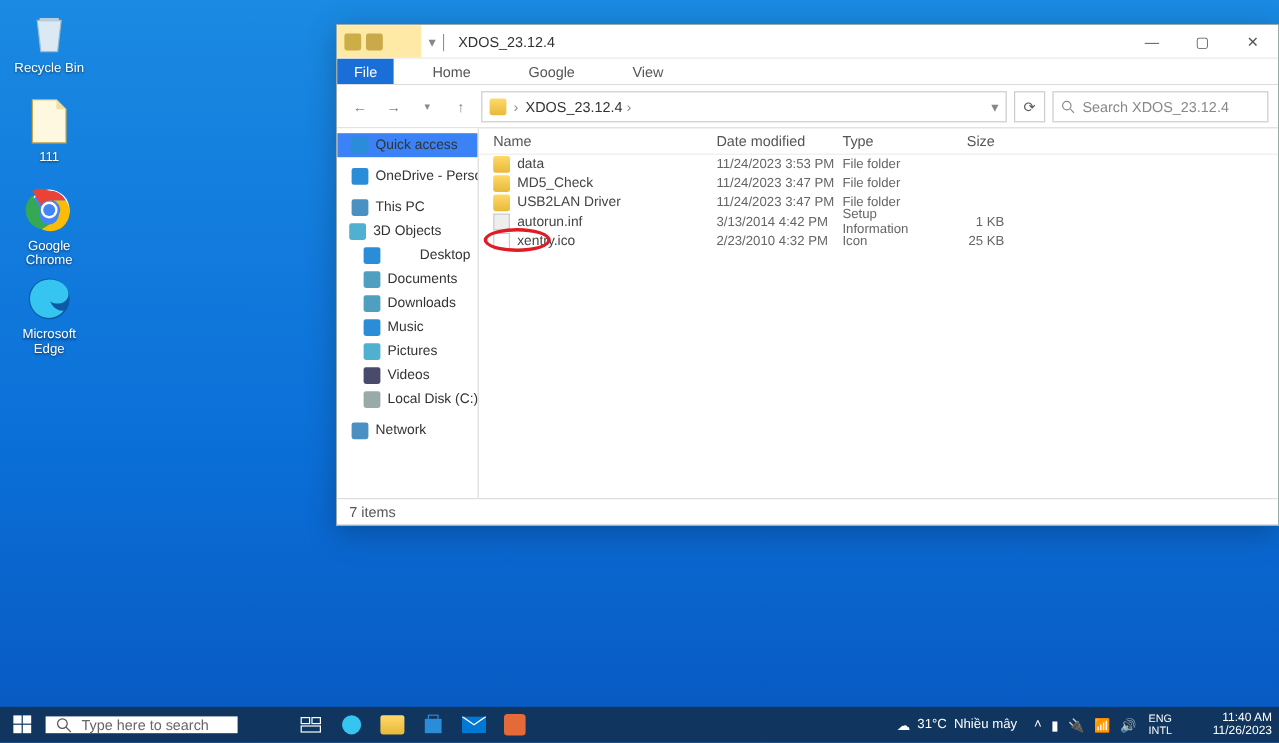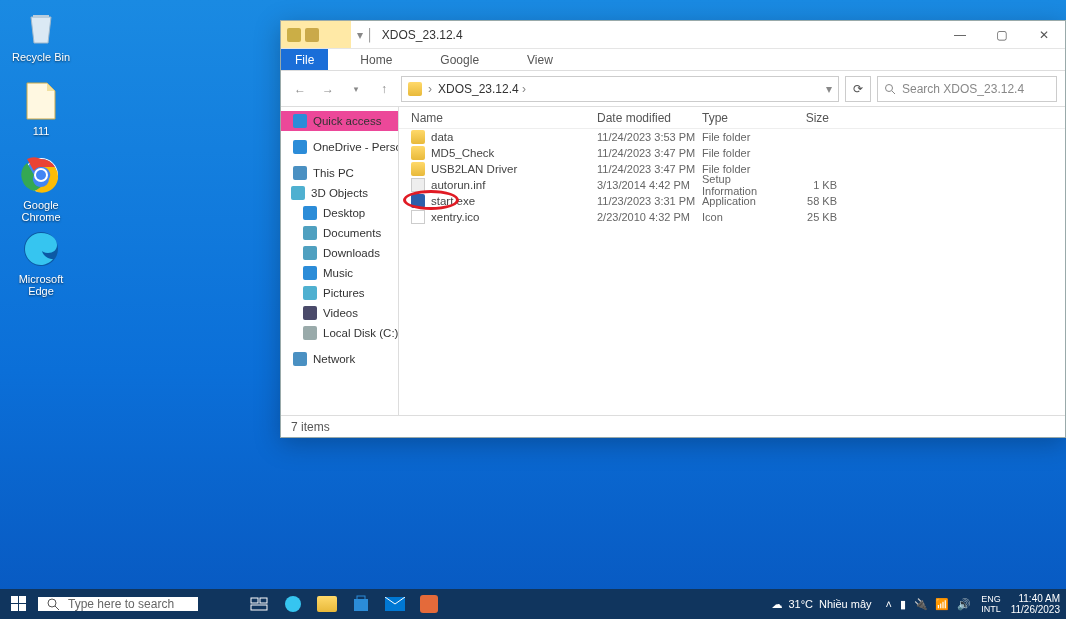--- a/index.html
+++ b/index.html
@@ -26,21 +26,21 @@
 .navrow { height: 36px; display: flex; align-items: center; gap: 6px; padding: 0 8px; border-bottom: 1px solid #ddd; font-size: 12px; background: #fff; }
 .navrow .navbtn { width: 22px; height: 22px; display: flex; align-items: center; justify-content: center; color: #888; border-radius: 3px; }
 .navrow .addr { flex: 1; height: 26px; border: 1px solid #ccc; display: flex; align-items: center; padding: 0 6px; gap: 6px; color: #333; }
 .navrow .addr .crumb::after { content: " ›"; color: #888; }
 .navrow .addr .crumb:last-child::after { content: " ›"; color: #888; }
 .navrow .refresh { width: 26px; height: 26px; border: 1px solid #ccc; display: flex; align-items: center; justify-content: center; color: #555; }
 .navrow .search { width: 180px; height: 26px; border: 1px solid #ccc; display: flex; align-items: center; padding: 0 6px; color: #888; gap: 6px; }
 .body { flex: 1; display: flex; min-height: 0; }
 .sidebar { width: 118px; border-right: 1px solid #ddd; padding: 4px 0; font-size: 12px; background: #fff; overflow: hidden; }
 .sidebar .si { display: flex; align-items: center; gap: 6px; padding: 3px 6px 3px 12px; color: #333; white-space: nowrap; font-size: 11.5px; }
-.sidebar .si.qa { background: #ec4899; }
+.sidebar .si.qa { background: #3b82f6; }
 .sidebar .si .ic { width: 14px; height: 14px; flex: 0 0 14px; display: inline-block; }
 .sidebar .sep { height: 6px; }
 .main { flex: 1; display: flex; flex-direction: column; font-size: 12px; color: #444; }
 .cols { display: flex; height: 22px; align-items: center; border-bottom: 1px solid #eee; color: #555; padding-left: 12px; font-size: 12px; }
 .cols > div { padding-right: 8px; }
 .cName { width: 186px; }
 .cDate { width: 105px; }
 .cType { width: 85px; }
 .cSize { width: 50px; text-align: right; }
 .rows { flex: 1; position: relative; }
@@ -56,21 +56,21 @@
 
 .taskbar { position: absolute; left: 0; right: 0; bottom: 0; height: 30px; background: #10355e; display: flex; align-items: center; color: #fff; font-size: 12px; }
 .taskbar .start { width: 38px; display: flex; align-items: center; justify-content: center; }
 .taskbar .search { width: 160px; background: #fff; display: flex; align-items: center; color: #666; gap: 8px; padding: 0 8px; }
 .taskbar .thumb { width: 44px; background: #1a4c7d; }
 .taskbar .tb { width: 34px; display: flex; align-items: center; justify-content: center; }
 .taskbar .spacer { flex: 1; }
 .taskbar .weather { display: flex; align-items: center; gap: 6px; padding: 0 8px; font-size: 11px; }
 .taskbar .tray { display: flex; align-items: center; gap: 8px; padding: 0 6px; font-size: 11px; }
 .taskbar .lang { display: flex; flex-direction: column; align-items: center; justify-content: center; font-size: 9px; line-height: 10px; padding: 0 4px; }
-.taskbar .clock { display: flex; flex-direction: column; align-items: flex-end; justify-content: center; font-size: 10px; line-height: 11px; padding: 0 6px; }
+.taskbar .clock { display: flex; flex-direction: column; align-items: flex-end; justify-content: center; font-size: 10px; line-height: 11px; padding: 0 6px; margin-left: 24px; }
 .folder-ic { background: linear-gradient(#ffd96a,#e8b93a); border-radius: 2px; }
 .file-ic { background: #eee; border: 1px solid #ccc; }
 .app-ic { background: #2b5fab; border-radius: 2px; }
 .ico-ic { background: #fff; border: 1px solid #ccc; }
 svg { display: block; }
 </style>
 </head>
 <body>
 
 <div class="desktop">
@@ -173,21 +173,21 @@
         </div>
         <div class="sep"></div>
         <div class="si">
           <span class="ic" style="background: rgb(74, 144, 194); border-radius: 2px;"></span>
           <span>This PC</span>
         </div>
         <div class="si" style="padding-left: 10px;">
           <span class="ic" style="background: rgb(79, 176, 208); border-radius: 2px;"></span>
           <span>3D Objects</span>
         </div>
-        <div class="si" style="padding-left: 22px;">
+        <div class="si" style="padding-left: 22px; justify-content: space-between;">
           <span class="ic" style="background: rgb(43, 140, 216); border-radius: 2px;"></span>
           <span>Desktop</span>
         </div>
         <div class="si" style="padding-left: 22px;">
           <span class="ic" style="background: rgb(79, 160, 192); border-radius: 2px;"></span>
           <span>Documents</span>
         </div>
         <div class="si" style="padding-left: 22px;">
           <span class="ic" style="background: rgb(79, 160, 192); border-radius: 2px;"></span>
           <span>Downloads</span>
@@ -251,29 +251,20 @@
           </div>
           <div class="row">
             <div class="nm">
               <span class="ic file-ic"></span>
               <span>autorun.inf</span>
             </div>
             <div class="dt">3/13/2014 4:42 PM</div>
             <div class="tp">Setup Information</div>
             <div class="sz">1 KB</div>
           </div>
-          <div class="row">
-            <div class="nm">
-              <span class="ic app-ic"></span>
-              <span>start.exe</span>
-            </div>
-            <div class="dt">11/23/2023 3:31 PM</div>
-            <div class="tp">Application</div>
-            <div class="sz">58 KB</div>
-          </div>
           <div class="highlight-ring" style="left: 4px; top: 61px; width: 56px; height: 20px;"></div>
           <div class="row">
             <div class="nm">
               <span class="ic ico-ic"></span>
               <span>xentry.ico</span>
             </div>
             <div class="dt">2/23/2010 4:32 PM</div>
             <div class="tp">Icon</div>
             <div class="sz">25 KB</div>
           </div>

